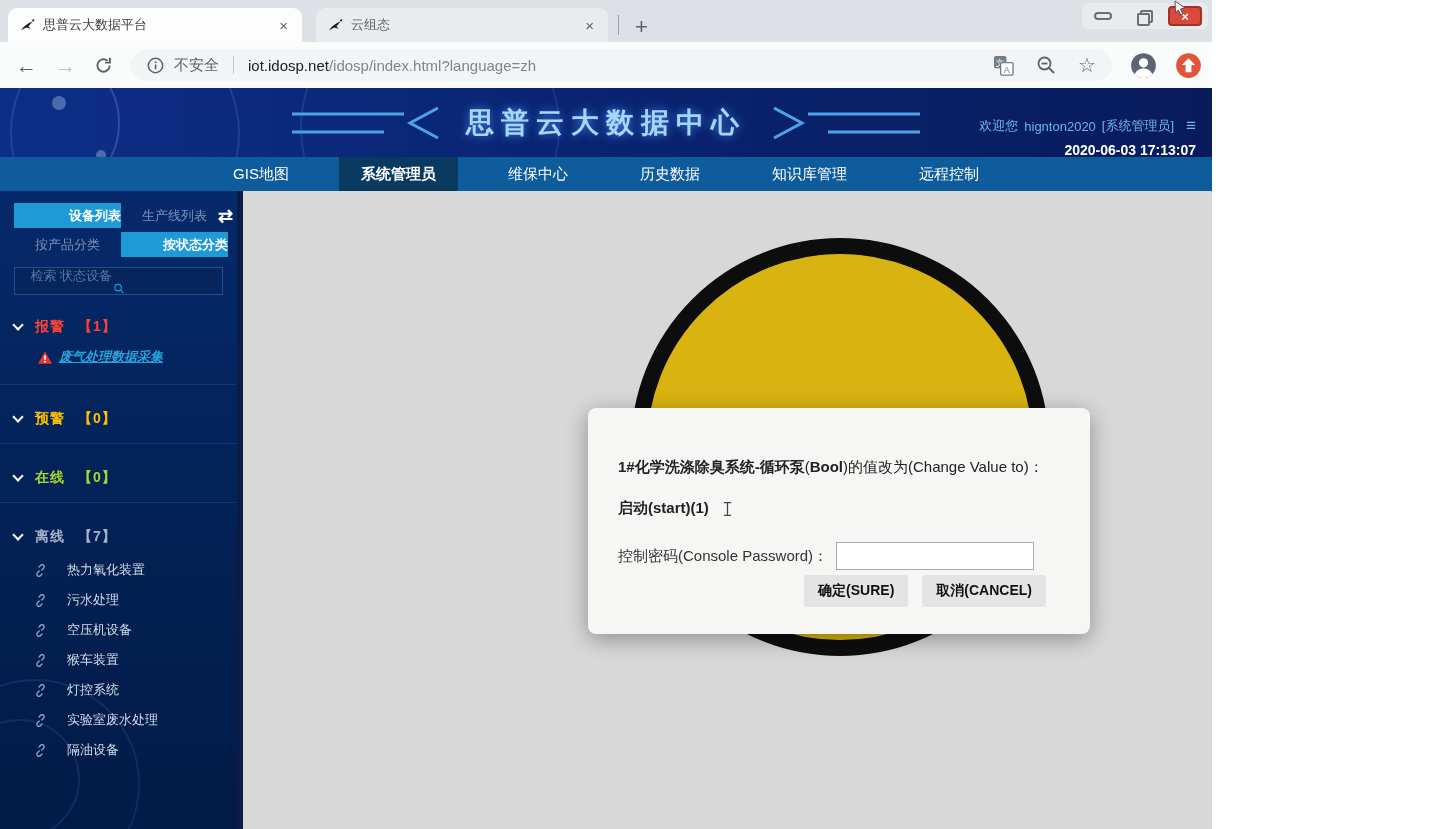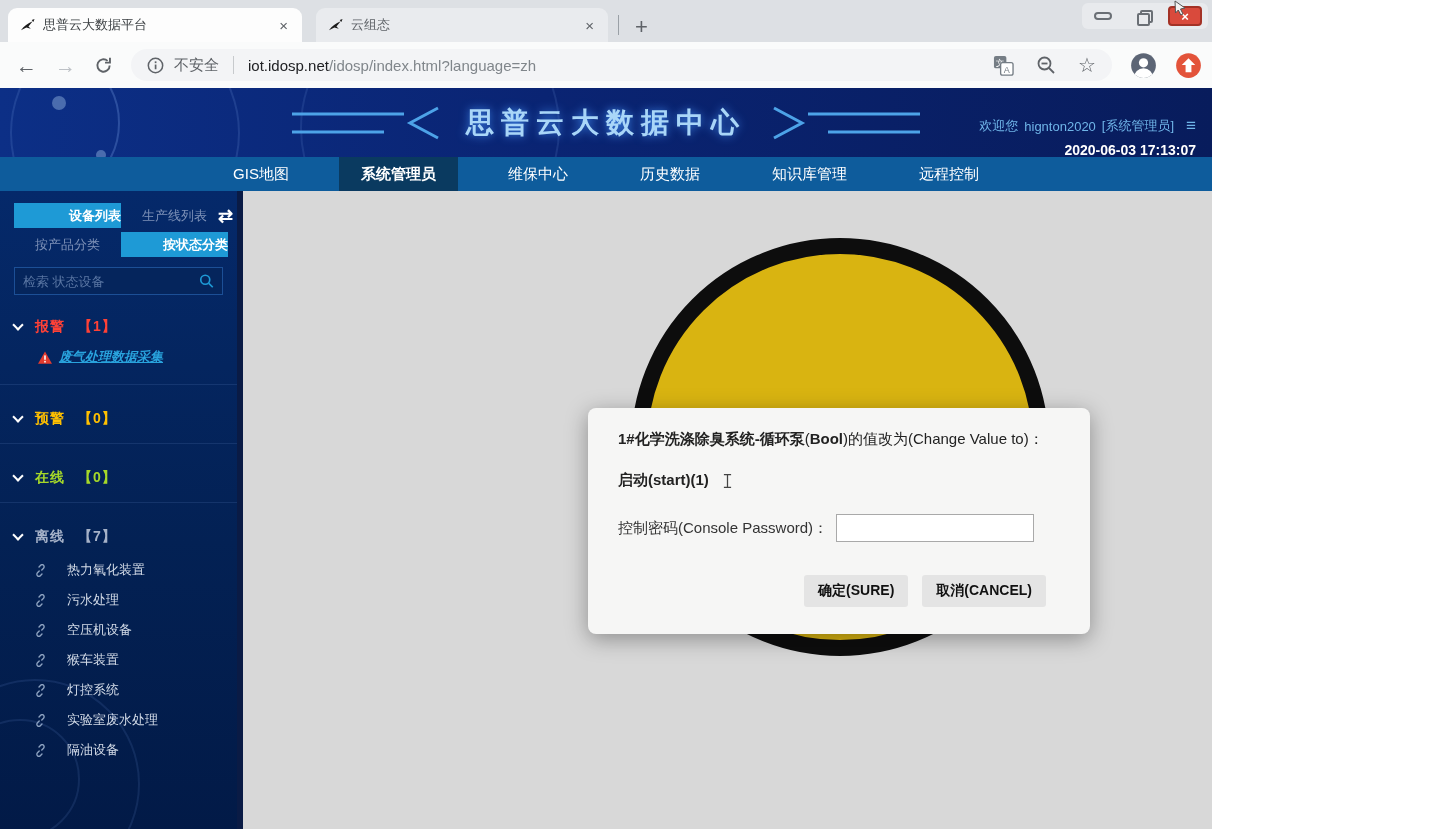--- a/index.html
+++ b/index.html
@@ -67,21 +67,21 @@
   .scrollstrip { width:6px; background:#0a1b45; }
   .content { position:relative; flex:1; background:#d8d8d8; overflow:hidden; }
 
   
   .sb-tabs { margin:12px 8px 0 14px; position:relative; }
   .sb-row { display:flex; margin-bottom:4px; }
   .sb-tab { width:107px; height:25px; line-height:25px; text-align:center; font-size:13px; color:#7e92b8; }
   .sb-tab.on { background:#1e9ad6; color:#fff; font-weight:bold;text-align:right; }
   .swap { position:absolute; right:-4px; top:2px; color:#fff; font-size:18px; font-weight:bold; }
   .sb-search { margin:10px 14px 0 14px; height:28px; border:1px solid #1c4f96; background:#05255c;
-               display:flex; align-items:center; padding:0 8px; }
+               display:flex; align-items:center; padding:0 8px;flex-direction:column; }
   .sb-search input { flex:1; background:transparent; border:none; outline:none; color:#cfe0f5; font-size:13px;
                      font-family:"Liberation Sans",sans-serif; }
   .sb-search input::placeholder { color:#5a76a3; }
 
   
   .tree { margin-top:14px; font-size:14px; }
   .t-sec { border-bottom:1px solid rgba(100,140,200,.18); padding-bottom:6px; margin-bottom:16px; }
   .t-sec.last { border-bottom:none; }
   .g-row { display:flex; align-items:center; gap:13px; padding:9px 14px; }
   .chev { width:8px; height:8px; border-left:2px solid #fff; border-bottom:2px solid #fff;
@@ -90,21 +90,21 @@
   .c-alarm { color:#ff4136; } .c-warn { color:#ffc000; } .c-online { color:#a6d829; } .c-off { color:#a6b2c8; }
   .alarm-child { display:flex; align-items:center; gap:7px; padding:3px 14px 12px 38px; }
   .alarm-link { color:#29a3dd; font-weight:bold; font-style:italic; text-decoration:underline; font-size:13px; }
   .dev-row { display:flex; align-items:center; gap:20px; padding:6px 7px 6px 34px; color:#d4dce8; font-size:13px;text-align:center; }
   .sb-ring { position:absolute; border:2px solid rgba(110,150,220,.14); border-radius:50%; }
 
   
   .big-circle { position:absolute; left:388px; top:47px; width:418px; height:418px; border-radius:50%;
                 background:#d9b411; border:16px solid #0d0d0d; }
   .dialog { position:absolute; left:345px; top:217px; width:502px; height:226px; background:#f6f6f5;
-            border-radius:8px; box-shadow:0 5px 22px rgba(0,0,0,.35); padding:20px 30px 0 30px; }
+            border-radius:8px; box-shadow:0 5px 22px rgba(0,0,0,.35); padding:48px 30px 0 30px; }
   .dlg-msg { font-size:15px; color:#222; line-height:21px; }
   .dlg-val { margin-top:22px; font-size:15px; color:#222; font-weight:bold; display:flex; align-items:center; gap:14px; }
   .dlg-pass { margin-top:24px; display:flex; align-items:center; font-size:15px; color:#333; }
   .dlg-pass input { margin-left:8px; width:198px; height:28px; border:1px solid #a9a9a9; background:#fff;
                     font-size:14px; padding:0 6px; font-family:"Liberation Sans",sans-serif; }
   .dlg-btns { position:absolute; right:44px; bottom:27px; display:flex; gap:14px; }
   .dlg-btn { background:#e4e4e4; border:none; border-radius:3px; padding:7px 14px; font-size:14px;
              font-weight:bold; color:#111; font-family:"Liberation Sans",sans-serif; }
 </style>
 </head>

